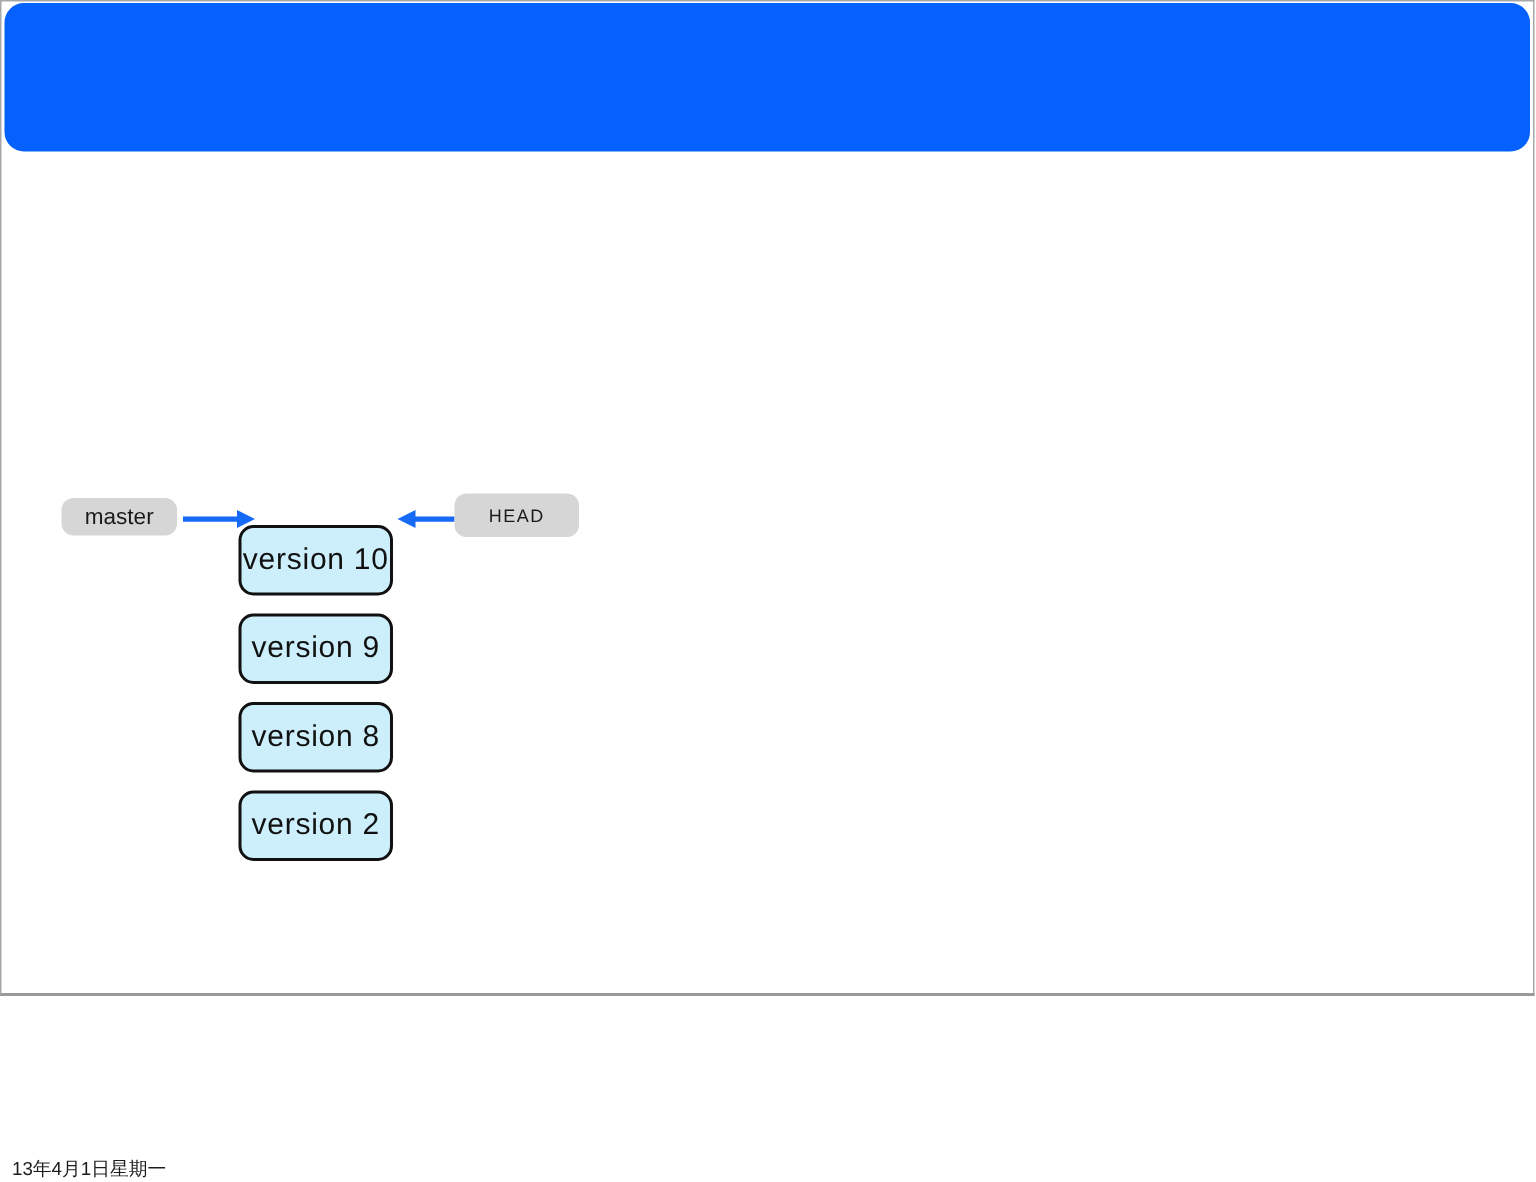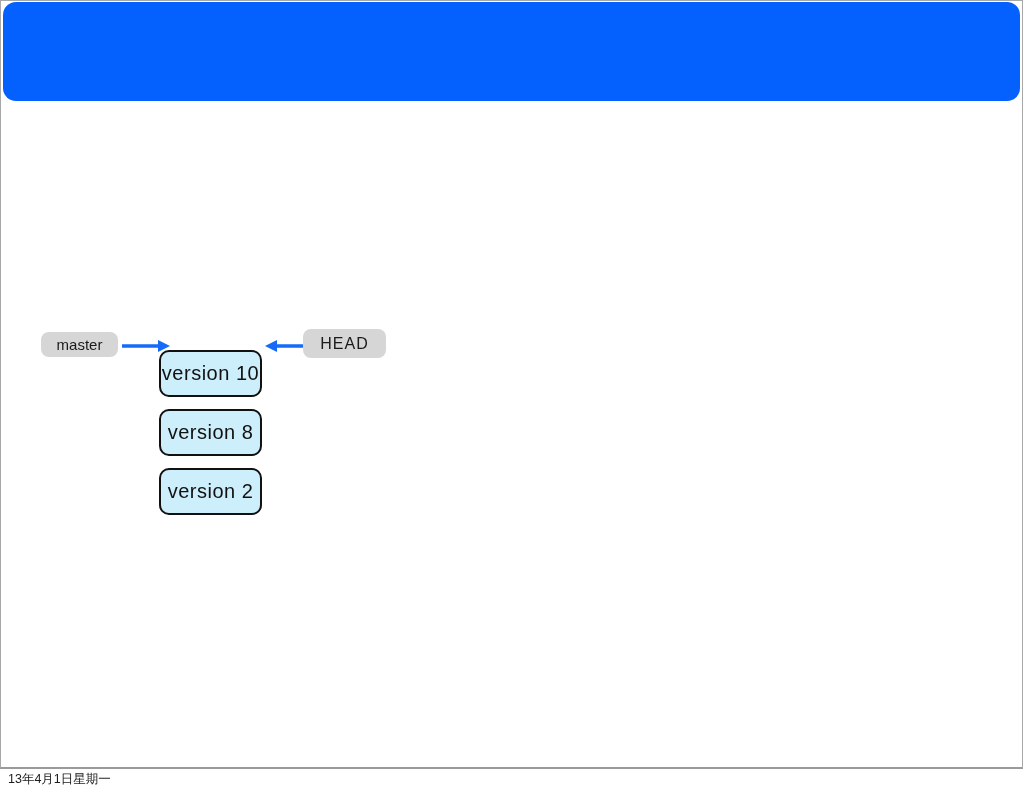--- a/index.html
+++ b/index.html
@@ -6,21 +6,21 @@
   html, body {
     width: 1024px; height: 788px;
     background: #ffffff;
     font-family: "Liberation Sans", sans-serif;
     position: relative;
     overflow: hidden;
   }
   .slide {
     position: absolute;
     left: 0; top: 0;
-    width: 1023px; height: 769px;
+    width: 1023px; height: 664px;
     background: #ffffff;
     border: 1px solid #a8a8a8;
     border-bottom: 2px solid #9a9a9a;
   }
   .header-bar {
     position: absolute;
     left: 2px; top: 1px;
     width: 1017px; height: 99px;
     background: var(--header-bg, #0561fd);
     border-radius: 13px;
@@ -57,21 +57,21 @@
     white-space: nowrap;
   }
   .ref-label.master {
     left: 40px; top: 331px;
     width: 77px; height: 25px;
     font-size: 15px;
   }
   .ref-label.head {
     left: 302px; top: 328px;
     width: 83px; height: 29px;
-    font-size: 16px;
+    font-size: 12px;
     letter-spacing: 1px;
   }
   svg.arrow {
     position: absolute;
     overflow: visible;
   }
   svg.arrow-master { left: 121px; top: 338px; }
   svg.arrow-head   { left: 264px; top: 338px; }
   .footer-date {
     position: absolute;
@@ -95,20 +95,23 @@
   <svg class="arrow arrow-master" width="48" height="14">
     <line x1="0" y1="7" x2="37" y2="7" stroke="#156af7" stroke-width="3.5"></line>
     <polygon points="36,1 48,7 36,13" fill="#156af7"></polygon>
   </svg>
 
   <div class="version-stack">
     <div class="version-box">
       <span>version 10</span>
     </div>
     <div class="version-box">
+      <span>version 9</span>
+    </div>
+    <div class="version-box">
       <span>version 8</span>
     </div>
     <div class="version-box">
       <span>version 2</span>
     </div>
   </div>
 
   <svg class="arrow arrow-head" width="38" height="14">
     <line x1="38" y1="7" x2="11" y2="7" stroke="#156af7" stroke-width="3.5"></line>
     <polygon points="12,1 0,7 12,13" fill="#156af7"></polygon>

